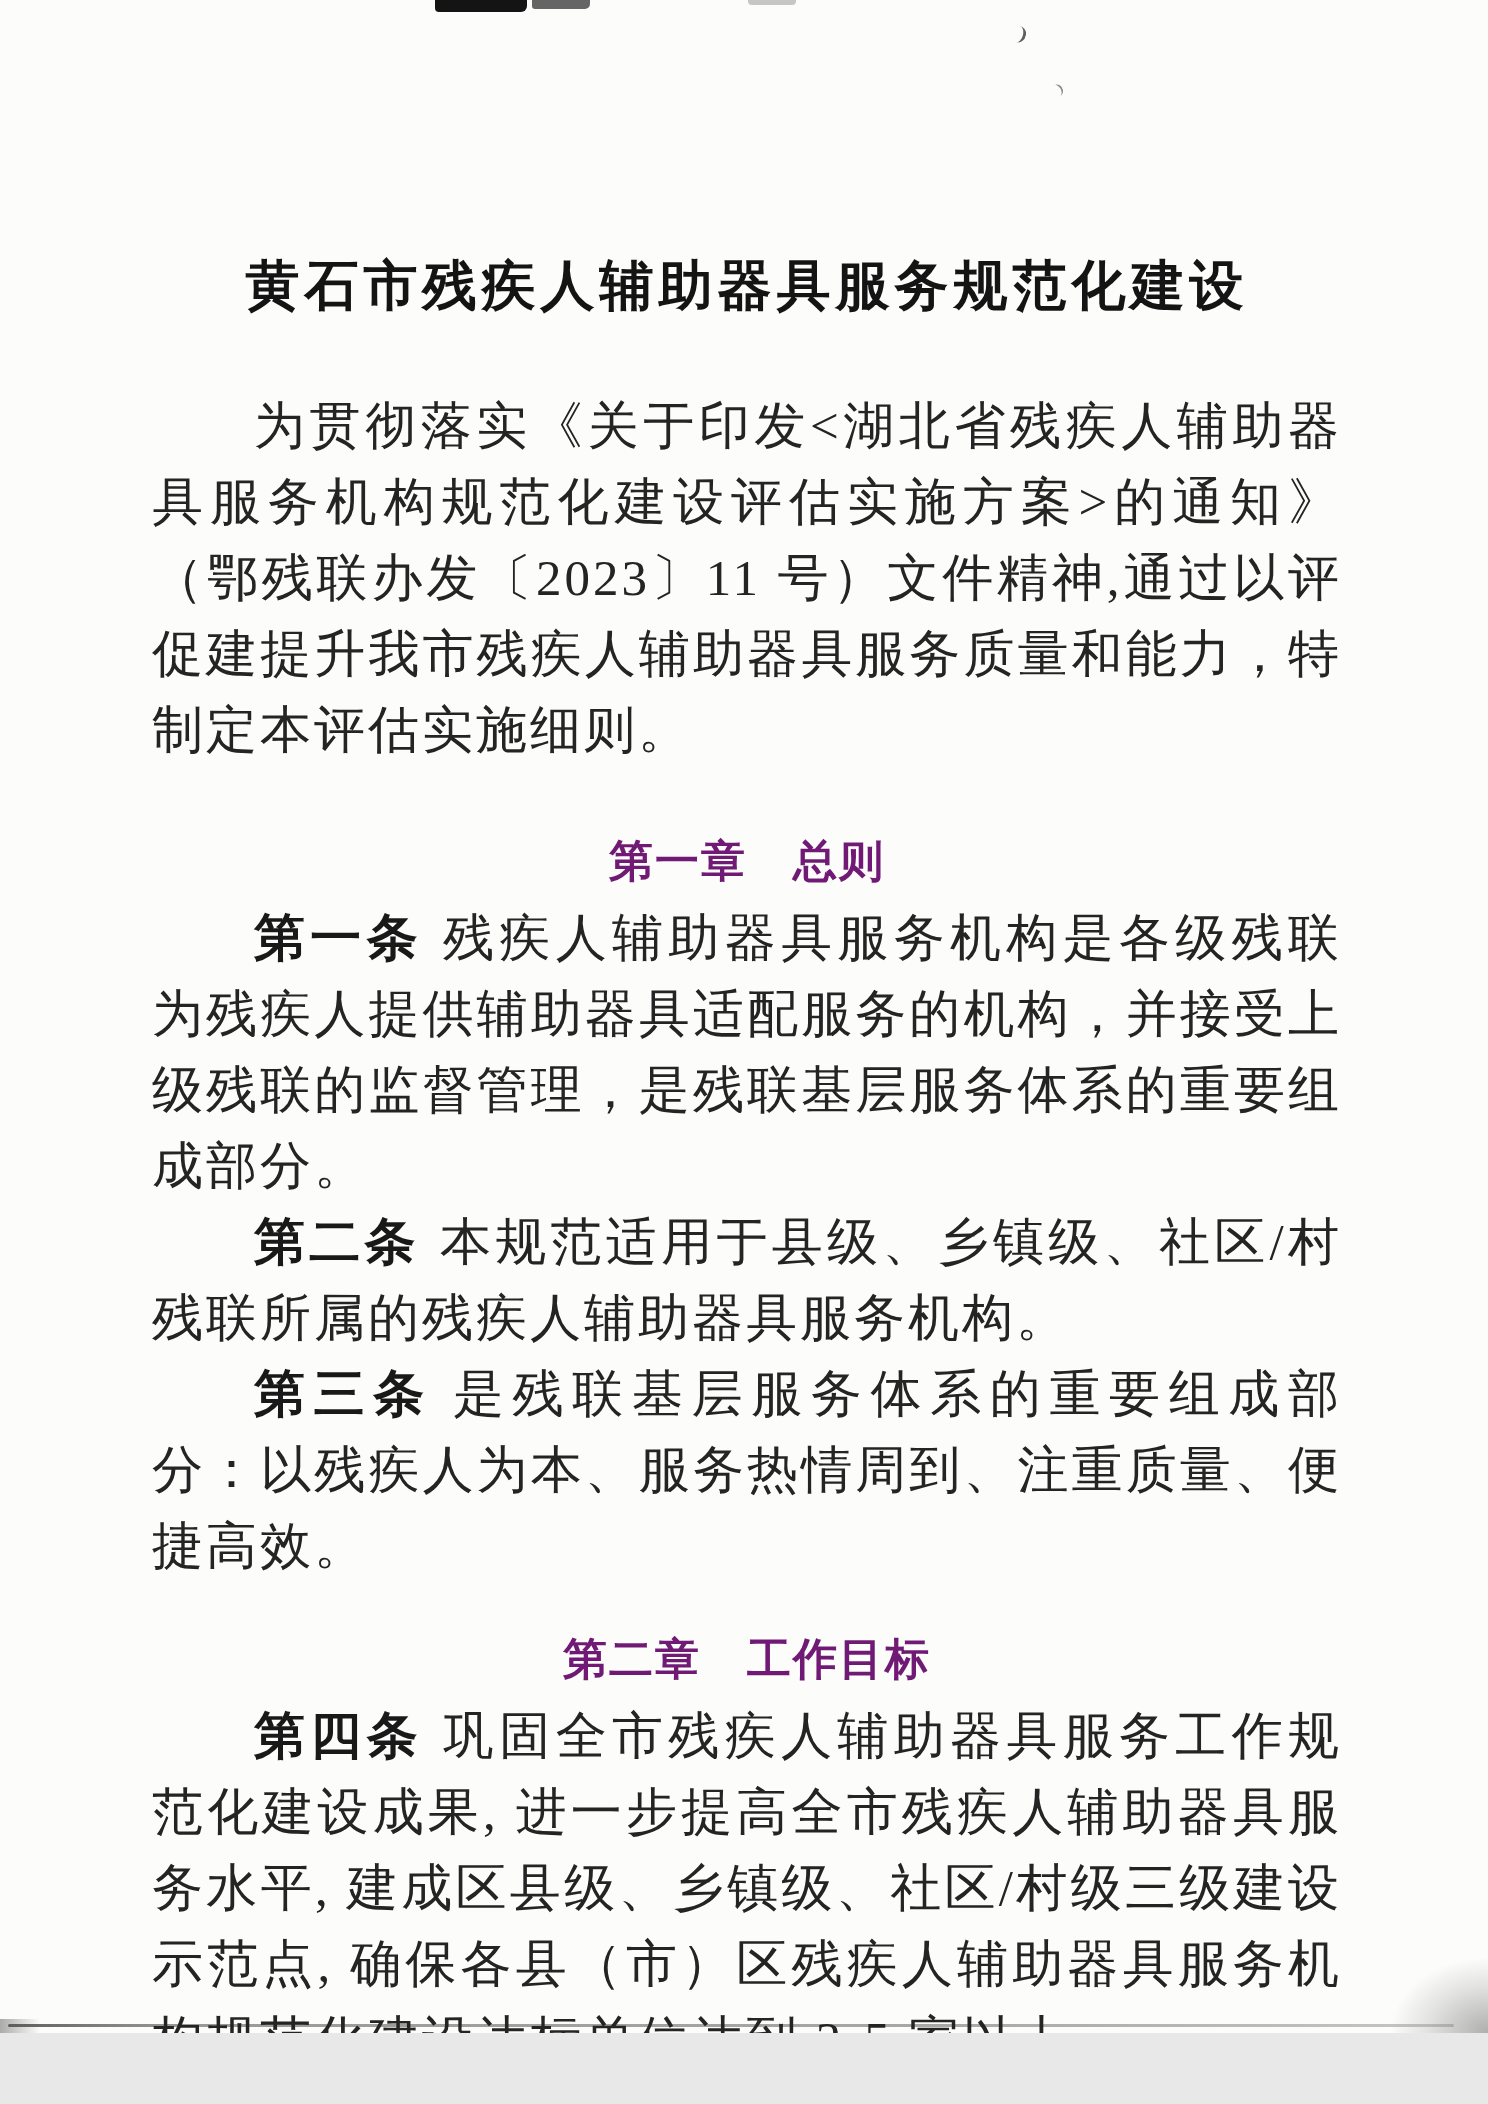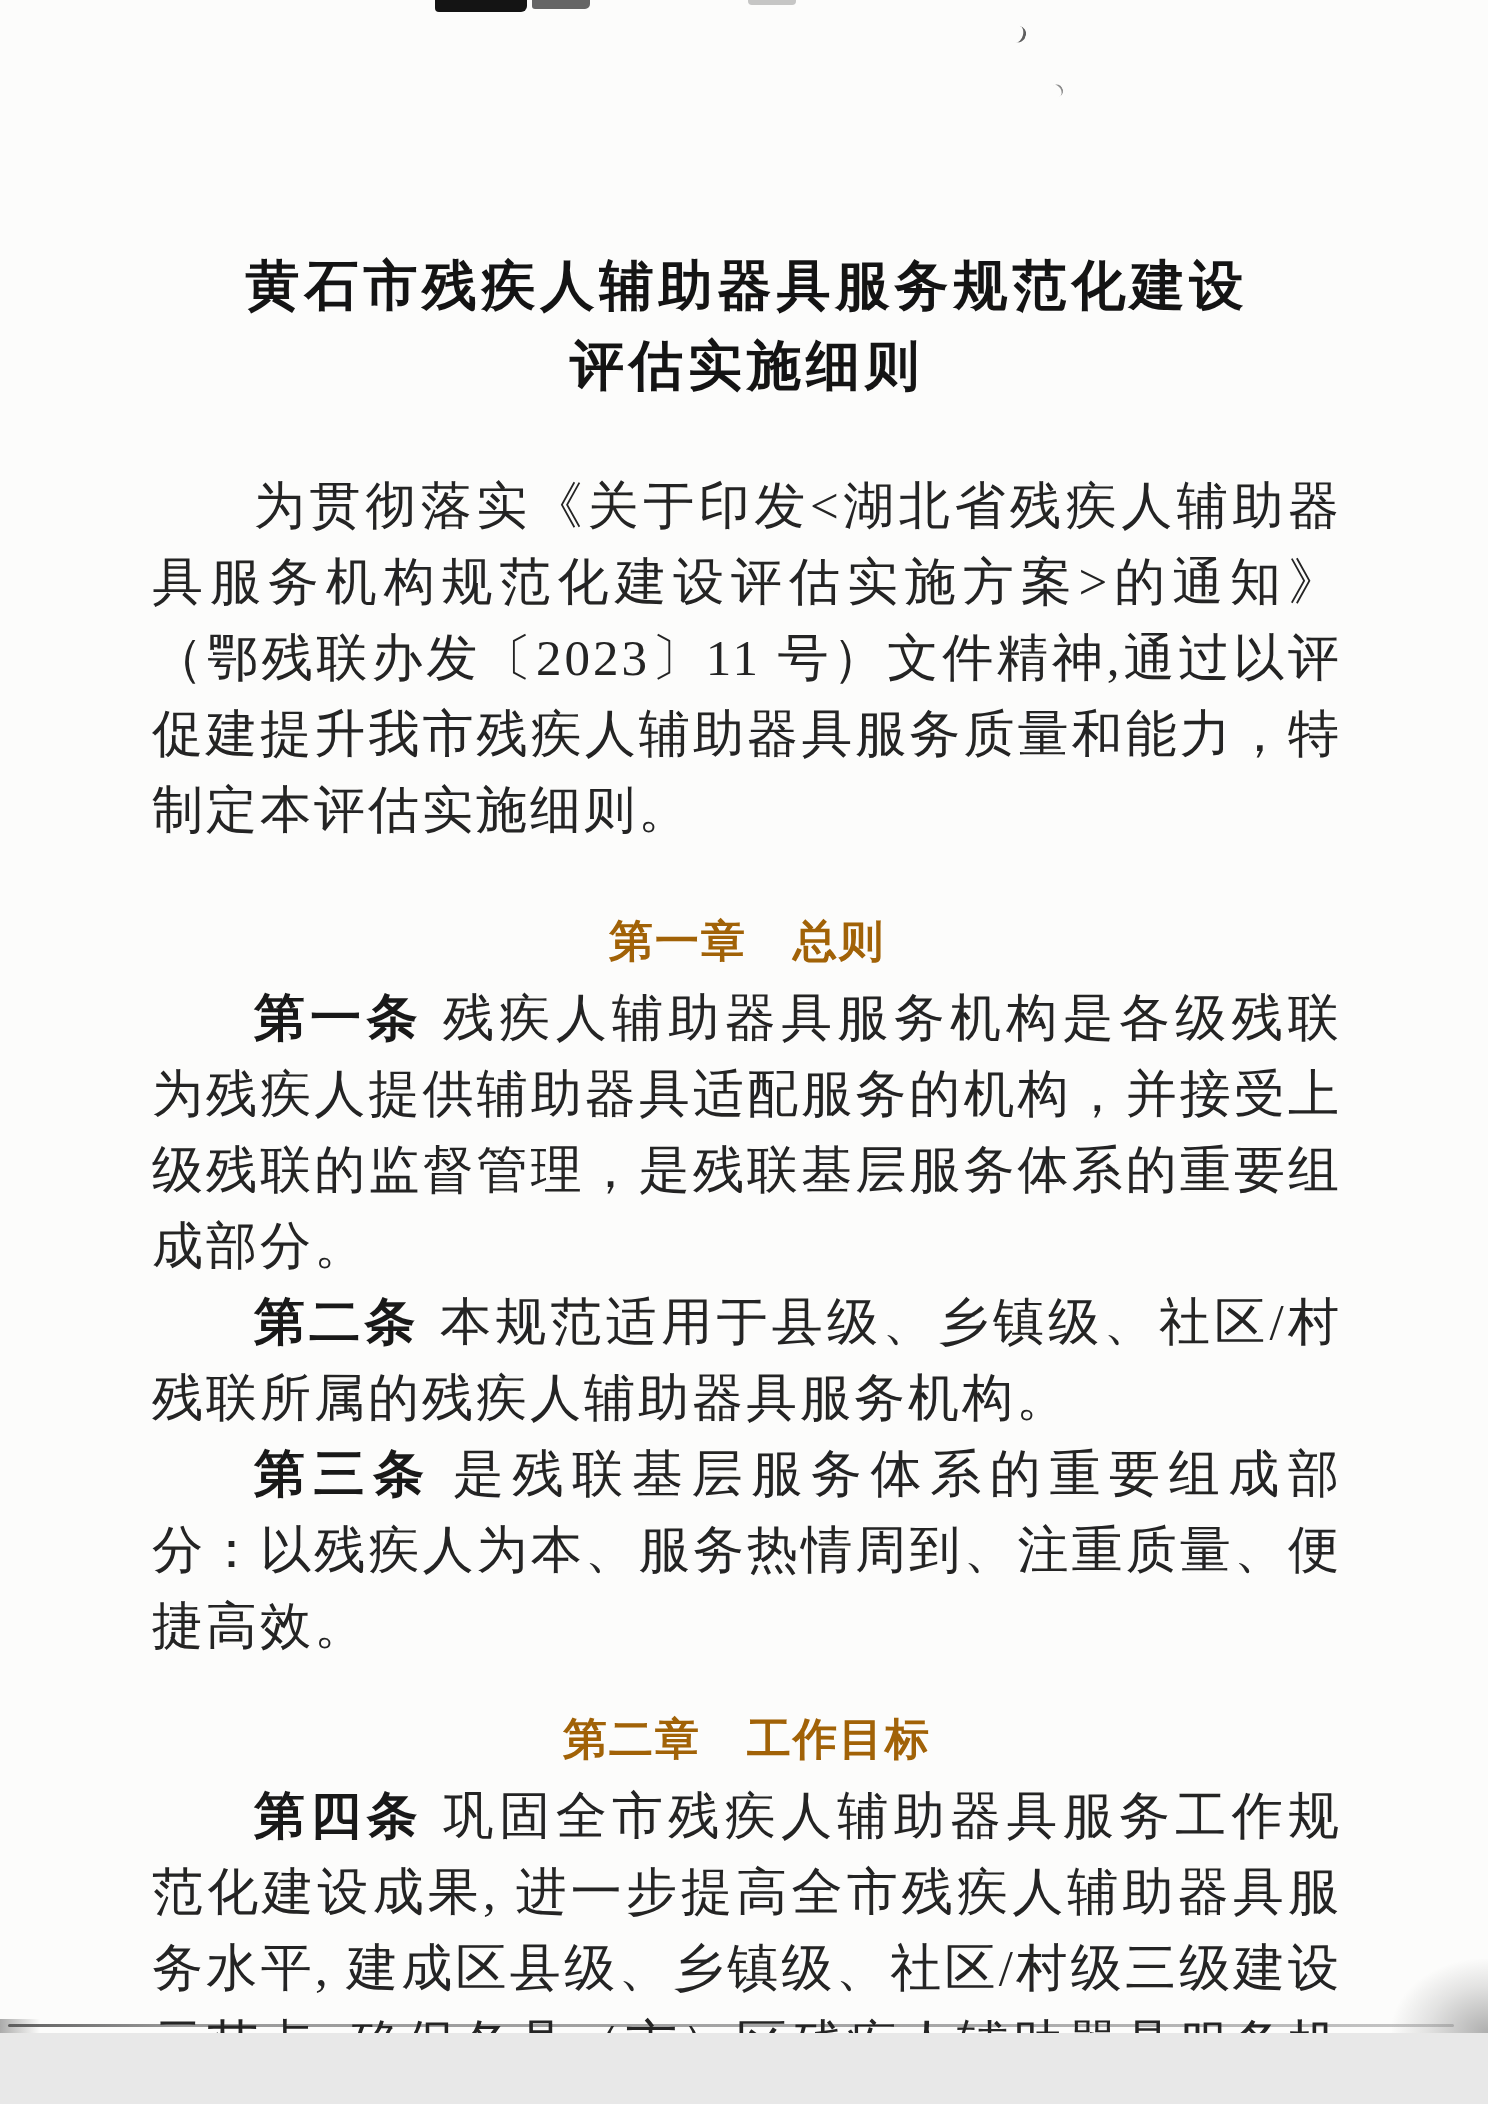--- a/index.html
+++ b/index.html
@@ -37,21 +37,21 @@
     text-align:justify;
   }
   .intro{margin-top:62px;}
   .chapter{
     margin:56px 0 0 0;
     text-align:center;
     font-size:44px;
     line-height:76px;
     font-weight:700;
     letter-spacing:2px;
-    color:#a16207;
+    color:#701a75;
     text-indent:0;
   }
   .chapter.second{margin-top:38px;}
   .article .label{
     font-weight:700;
     margin-right:20px;
     color:#191919;
   }
   
   .blob-1{position:absolute;left:435px;top:0;width:92px;height:12px;background:#141414;border-radius:0 0 6px 4px;}
@@ -85,21 +85,20 @@
   <div class="squiggle squiggle-1"></div>
   <div class="squiggle squiggle-2"></div>
   <div class="bottom-line"></div>
   <div class="corner-smudge"></div>
   <div class="left-smudge"></div>
 
   <div class="content">
 
     <h1 class="title">
       <span class="t-line">黄石市残疾人辅助器具服务规范化建设</span>
-      <span class="t-line">评估实施细则</span>
     </h1>
 
     <p class="para intro">为贯彻落实《关于印发&lt;湖北省残疾人辅助器具服务机构规范化建设评估实施方案&gt;的通知》（鄂残联办发〔2023〕11 号）文件精神,通过以评促建提升我市残疾人辅助器具服务质量和能力，特制定本评估实施细则。</p>
 
     <h2 class="chapter">第一章　总则</h2>
 
     <p class="para article"><span class="label">第一条</span><span>残疾人辅助器具服务机构是各级残联为残疾人提供辅助器具适配服务的机构，并接受上级残联的监督管理，是残联基层服务体系的重要组成部分。</span></p>
 
     <p class="para article"><span class="label">第二条</span><span>本规范适用于县级、乡镇级、社区/村残联所属的残疾人辅助器具服务机构。</span></p>
 

